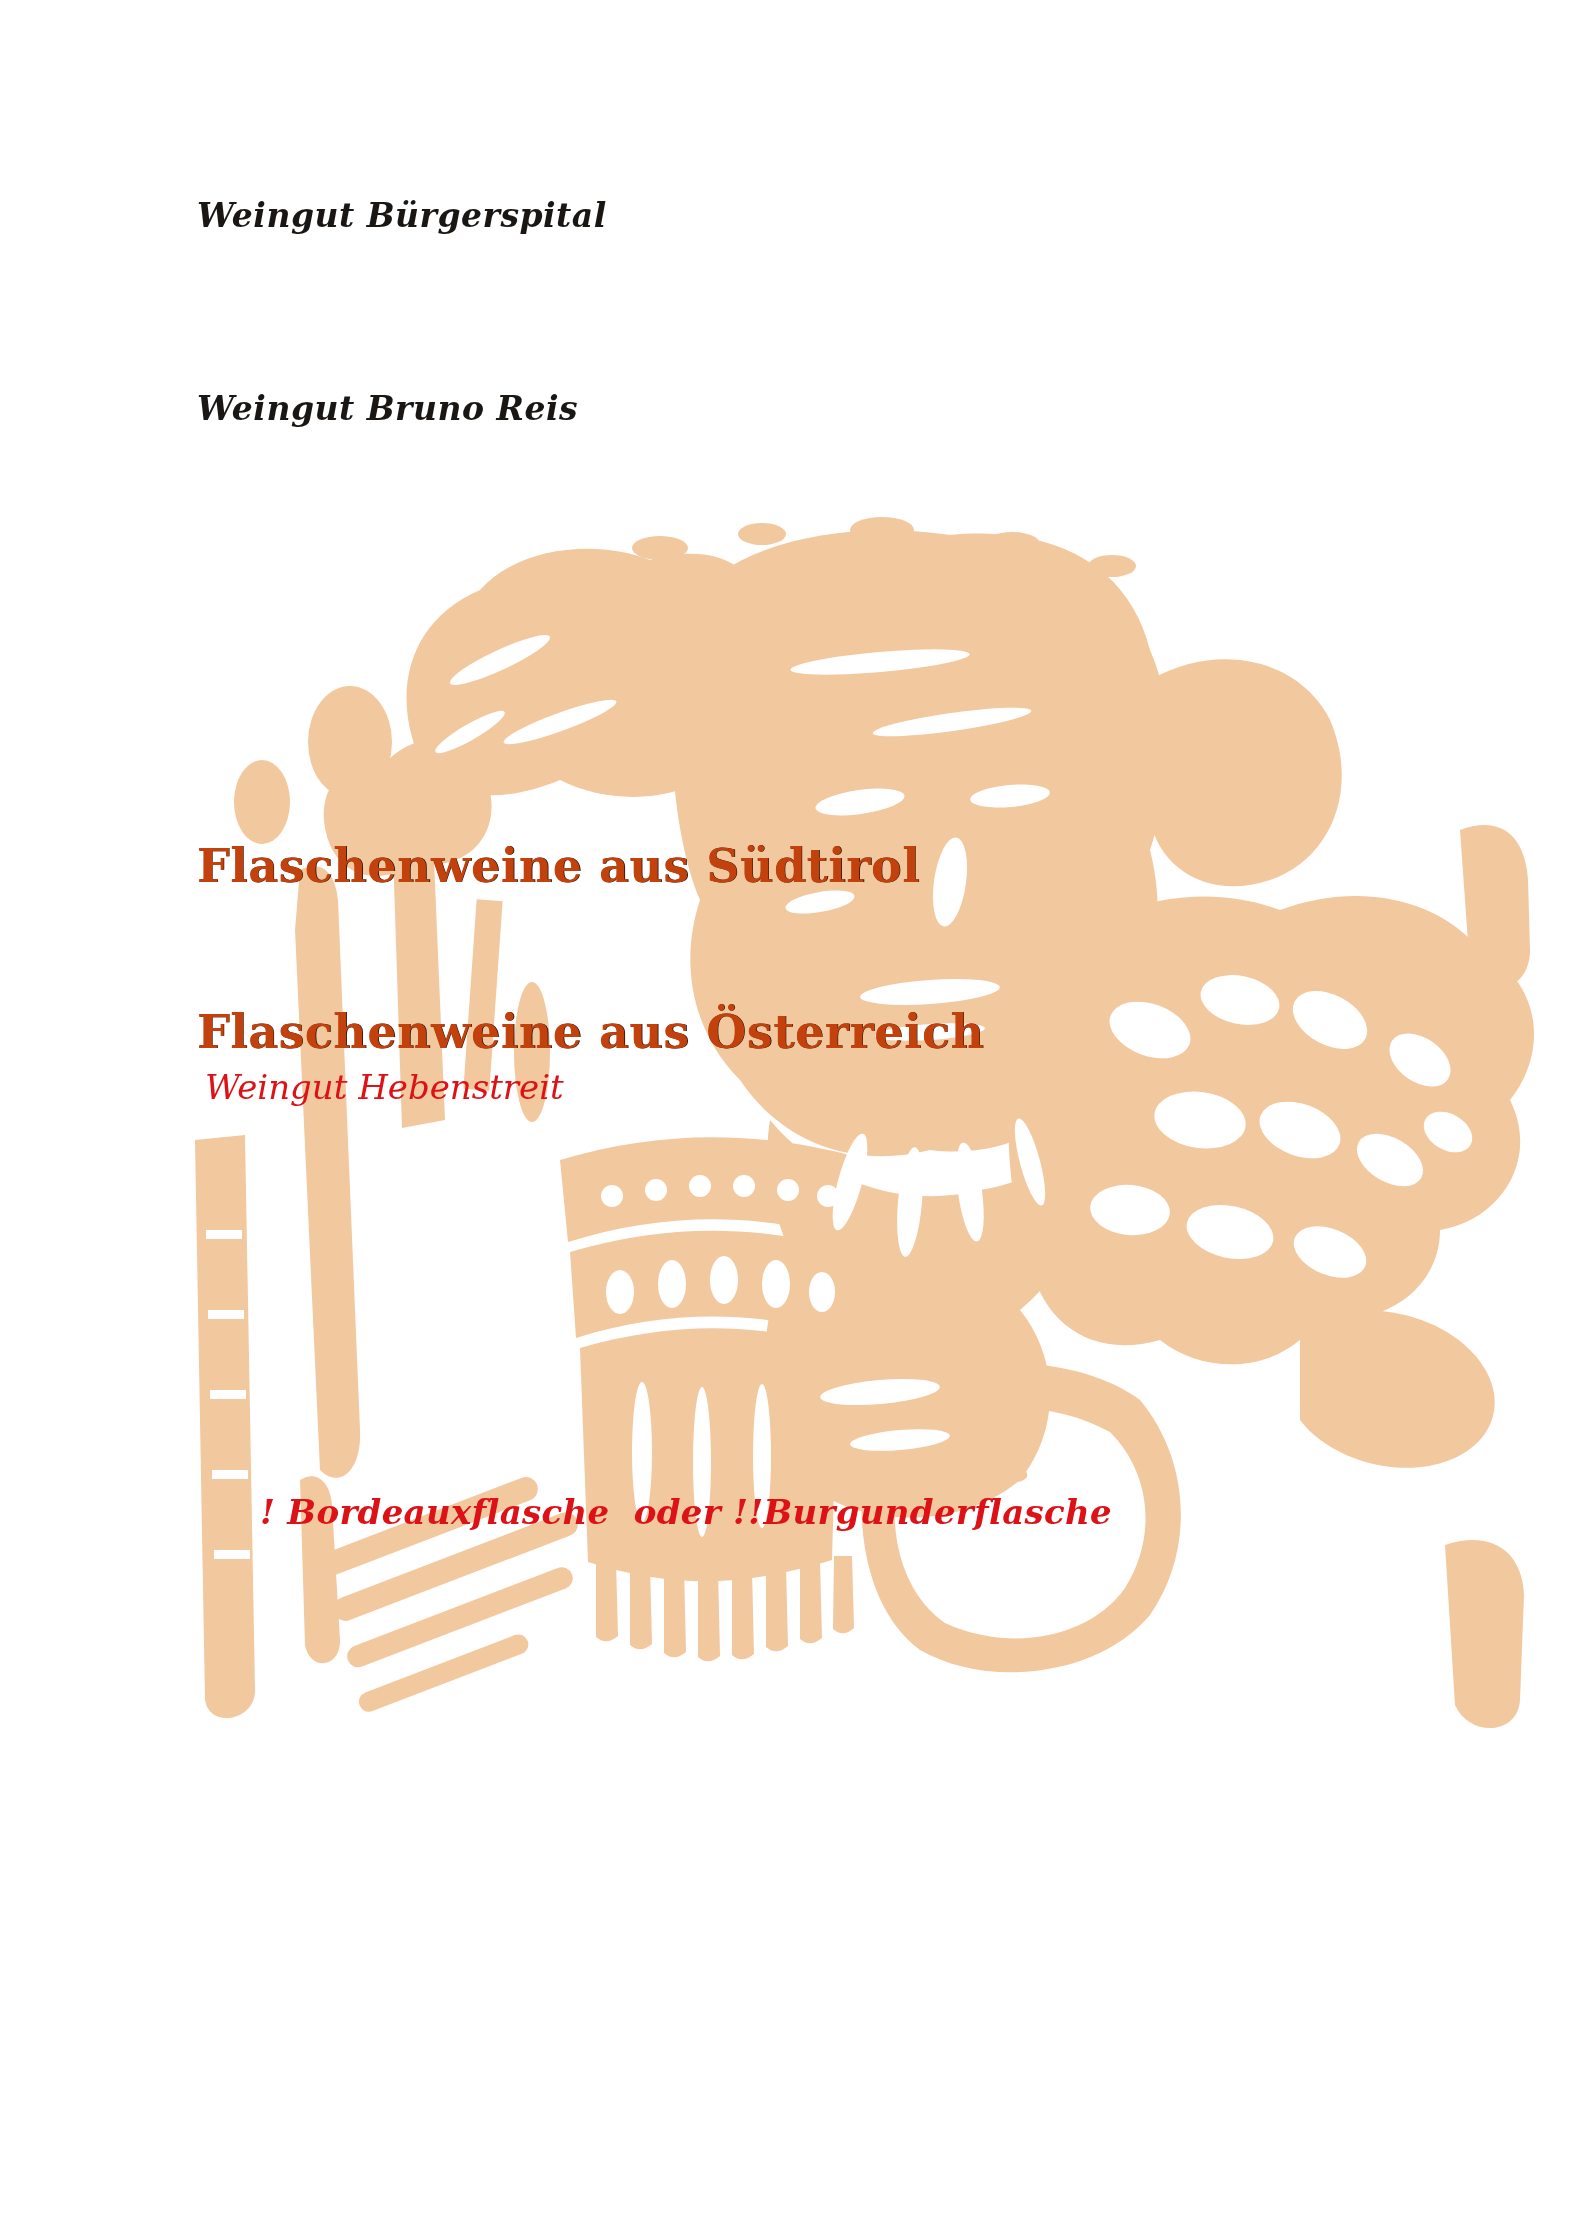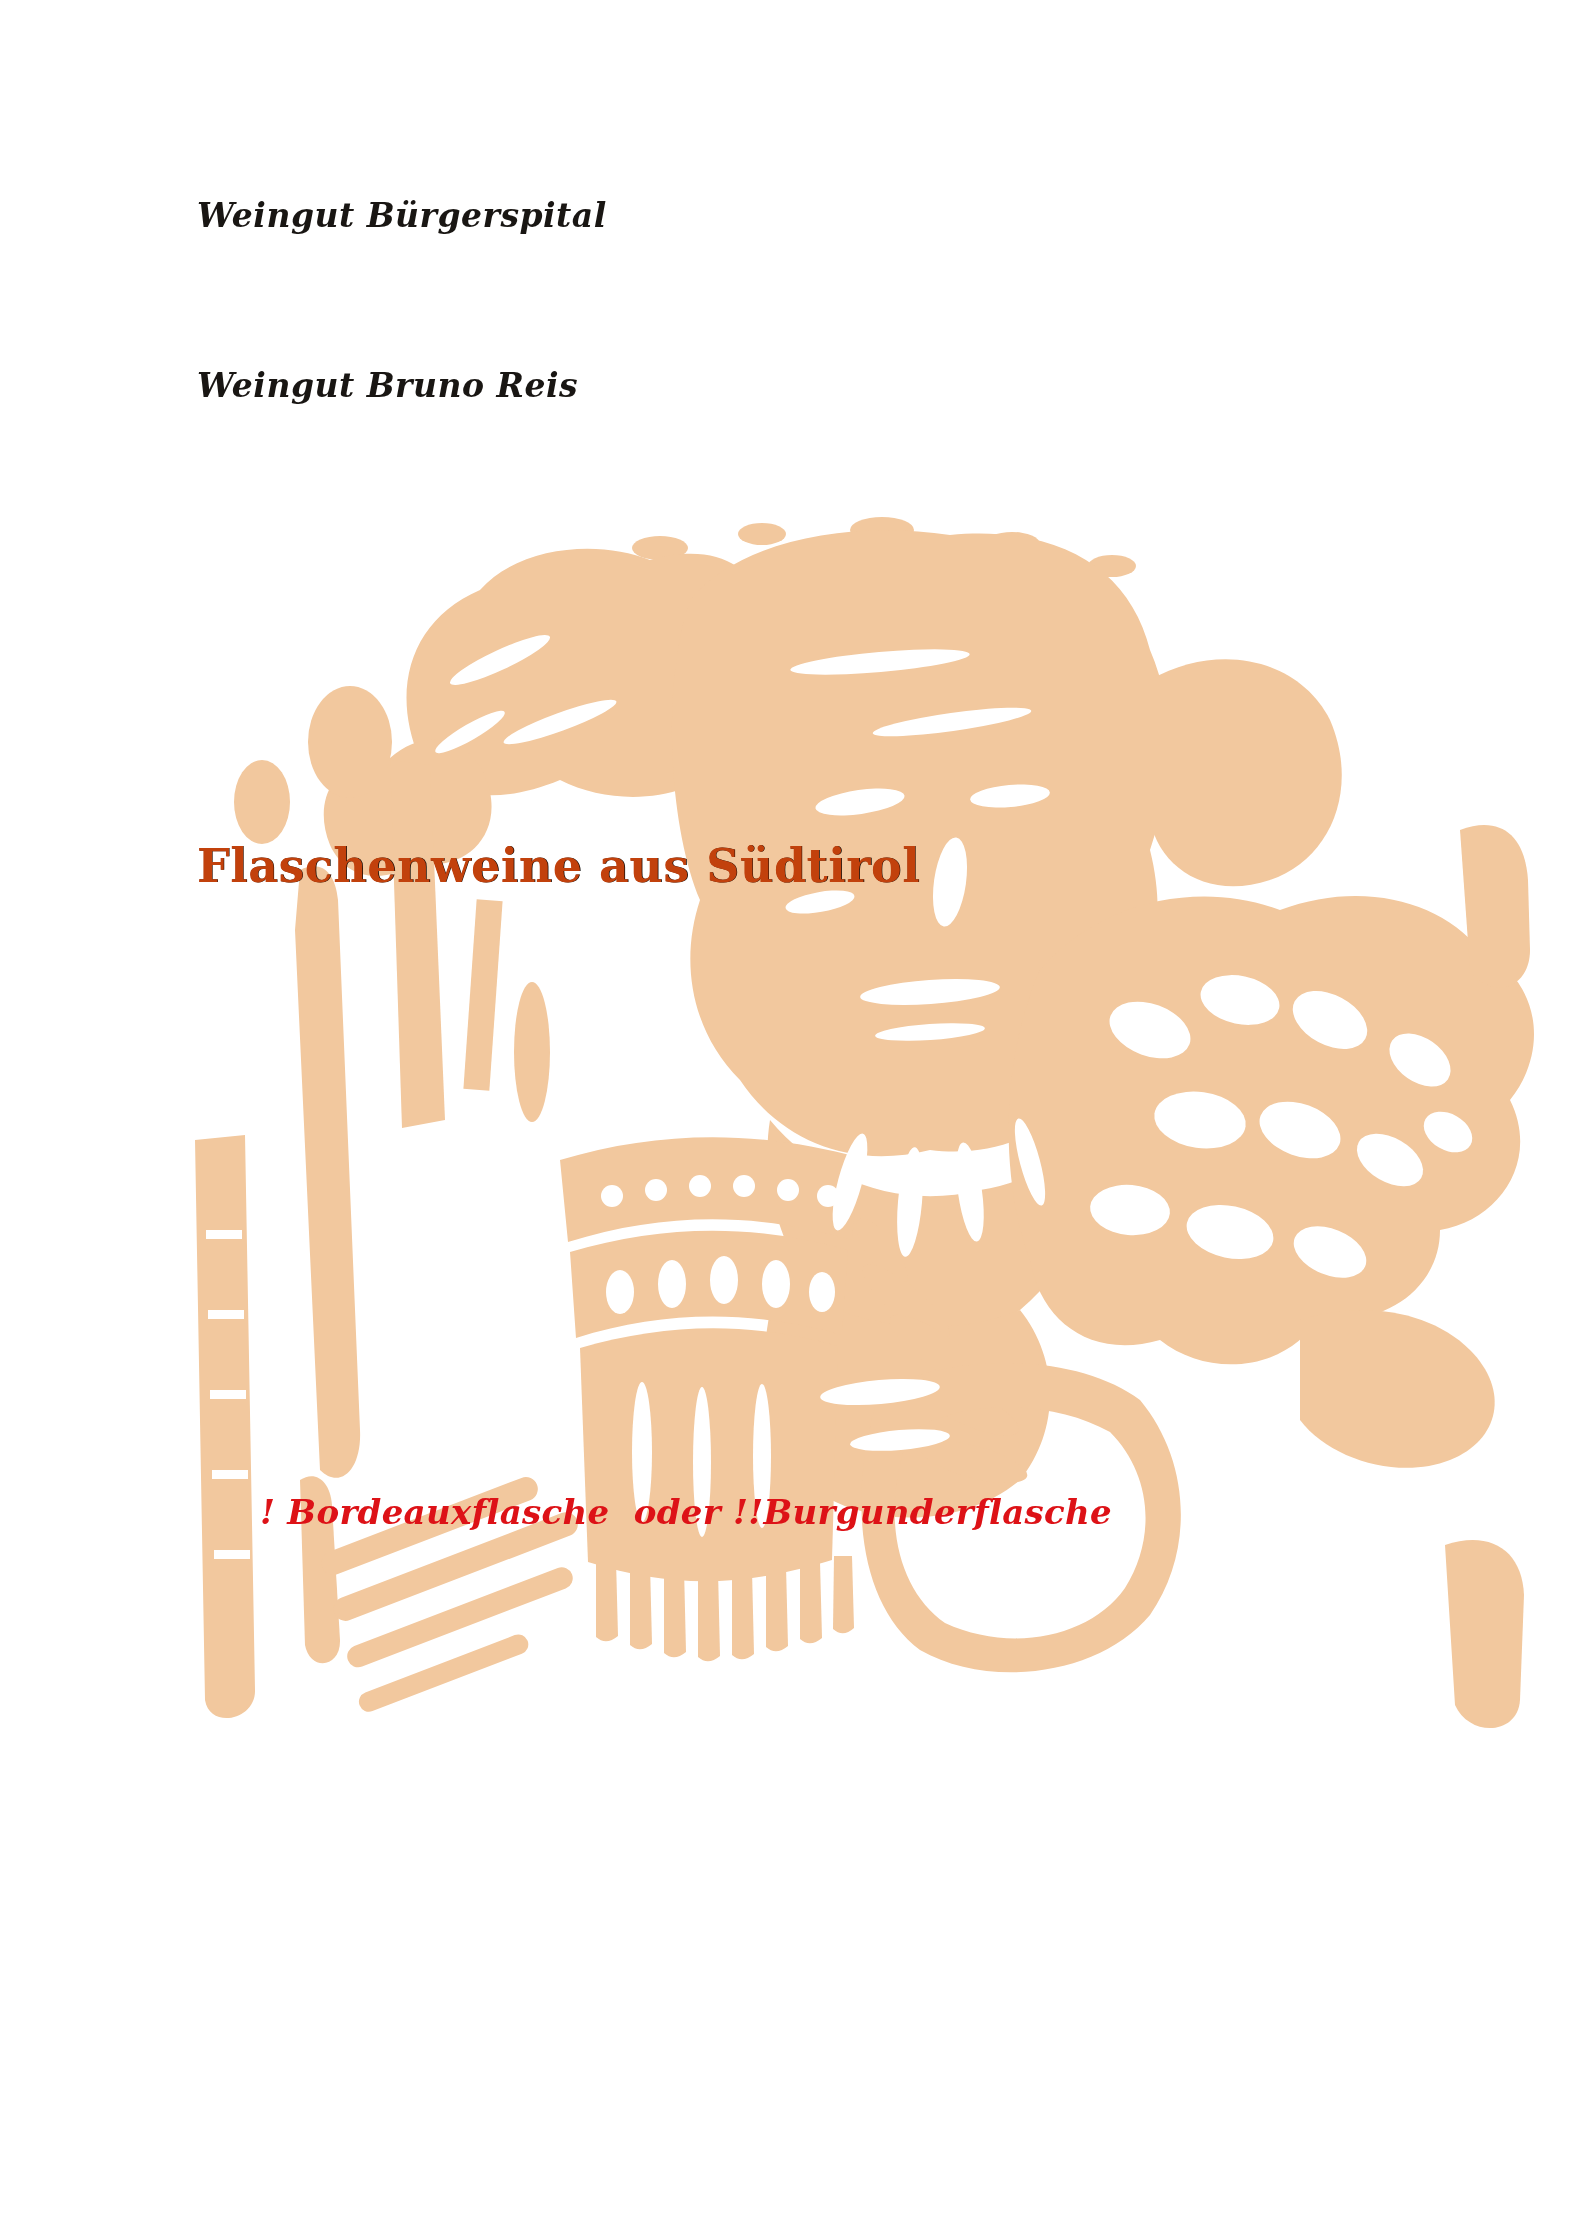--- a/index.html
+++ b/index.html
@@ -169,26 +169,31 @@
       <rect x="212" y="1470" width="36" height="9"></rect>
       <rect x="214" y="1550" width="36" height="9"></rect>
     </g>
   </svg>
 
   <section class="sec" style="top:196px">
     <h2 class="winery-title">Weingut Bürgerspital</h2>
     <div class="rows"></div>
   </section>
 
-  <section class="sec" style="top:366px">
+  <section class="sec" style="top:389px">
     <h2 class="winery-title">Weingut Bruno Reis</h2>
     <div class="rows"></div>
   </section>
 
   <section class="sec" style="top:836px">
     <h2 class="gothic-title">Flaschenweine aus Südtirol</h2>
     <div class="rows gap-lg"></div>
   </section>
 
+  <section class="sec" style="top:1002px">
+    <h2 class="gothic-title">Flaschenweine aus Österreich</h2>
+    <div class="subtitle">Weingut Hebenstreit</div>
+    <div class="rows" style="margin-top:2px"></div>
+  </section>
 
   <div class="note" style="top:1490px;left:260px">! Bordeauxflasche  oder !!Burgunderflasche</div>
 
 </div>
 
 </body></html>

